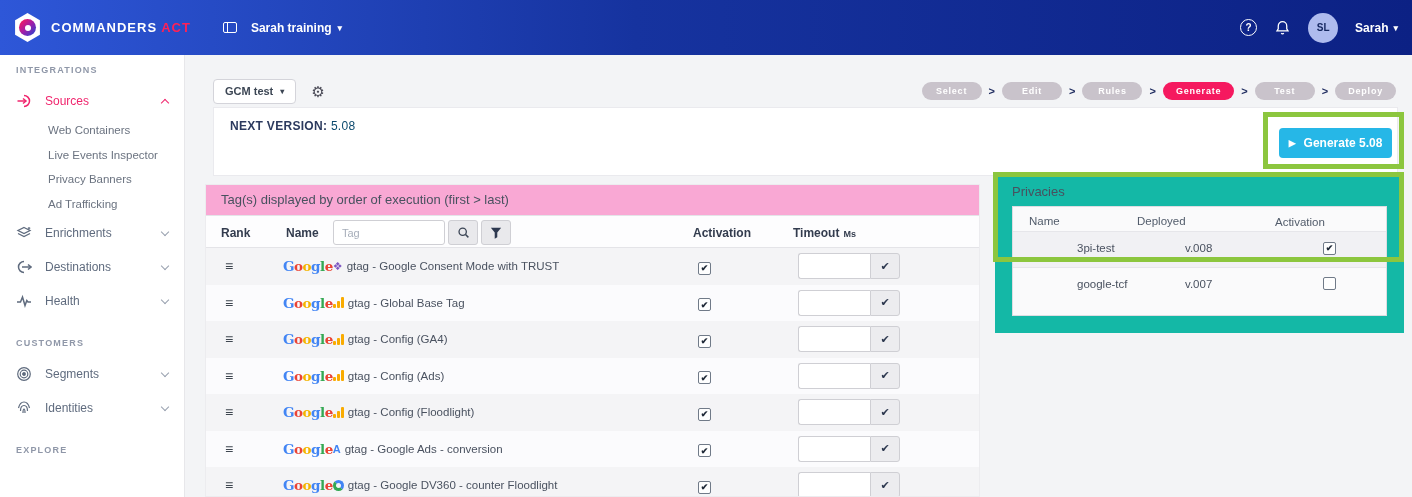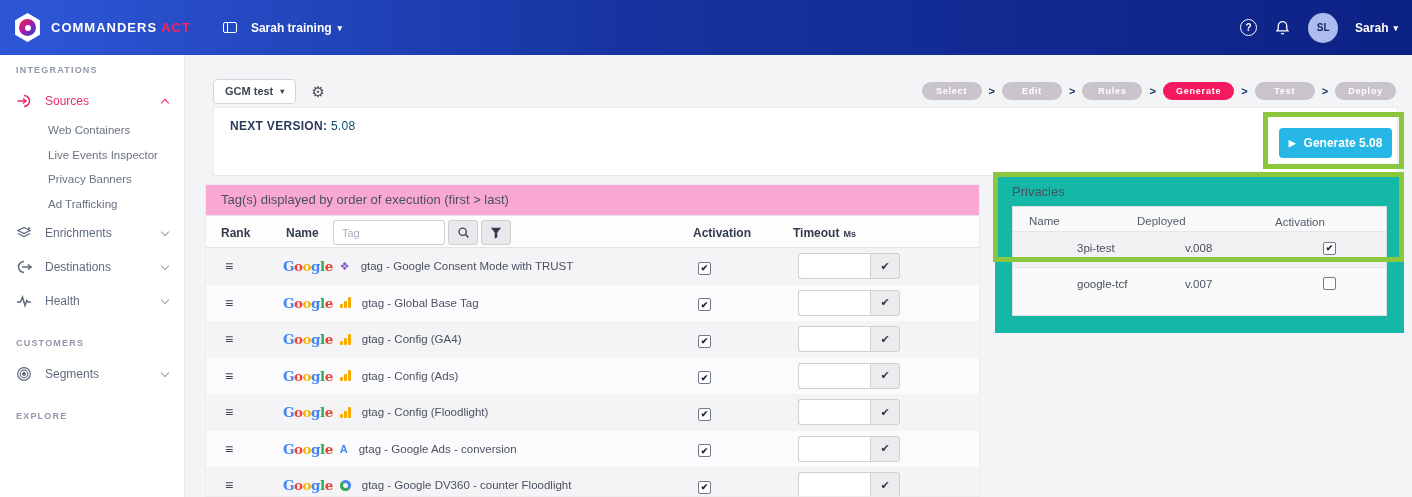--- a/index.html
+++ b/index.html
@@ -78,21 +78,21 @@
   .search-input { width:112px; height:25px; border:1px solid #cfcfd4; border-radius:3px; padding:0 8px;
     font-size:11px; color:#3c4654; font-family:"Liberation Sans",sans-serif; }
   .search-input::placeholder { color:#a7aeba; }
   .icon-btn { width:30px; height:25px; margin-left:3px; background:#e9e9ec; border:1px solid #cfcfd4; border-radius:3px;
     display:flex; align-items:center; justify-content:center; cursor:pointer; }
   .tags-rows { position:absolute; left:0; right:0; top:63px; bottom:0; overflow:hidden; }
   .tag-row { position:relative; height:36.5px; }
   .tag-row:nth-child(odd) { background:#f4f4f6; }
   .tag-row:nth-child(even) { background:#fbfbfd; }
   .cell-rank { position:absolute; left:19px; top:50%; transform:translateY(-50%); font-size:14px; color:#3e4650; cursor:grab; }
-  .cell-name { position:absolute; left:77px; top:50%; transform:translateY(-50%); display:flex; align-items:center; gap:7px; }
+  .cell-name { position:absolute; left:77px; top:50%; transform:translateY(-50%); display:flex; align-items:center; }
   .glogo { font-family:"DejaVu Serif", serif; font-size:13.5px; font-weight:bold; letter-spacing:-0.5px; }
   .tag-label { font-size:11.5px; color:#4a5260; margin-left:4px; }
   .cell-check { position:absolute; left:492px; top:50%; transform:translateY(-50%); }
   .cell-timeout { position:absolute; left:592px; top:50%; transform:translateY(-50%); display:flex; }
   .timeout-input { width:72px; height:26px; border:1px solid #cfcfd4; border-radius:3px 0 0 3px; border-right:none;
     padding:0 6px; font-size:11px; }
   .confirm-btn { width:30px; height:26px; background:#ececef; border:1px solid #cfcfd4; border-radius:0 3px 3px 0;
     color:#2e3950; font-size:11px; cursor:pointer; display:flex; align-items:center; justify-content:center; }
 
   .cb { width:13px; height:13px; border:1px solid #707a88; border-radius:2px; background:#fefefe;
@@ -214,20 +214,31 @@
     <div class="side-label">CUSTOMERS</div>
     <div class="side-item">
       <span class="side-icon">
         <svg width="16" height="16" viewBox="0 0 16 16" fill="none" stroke="#5f6b7e" stroke-width="1.2">
           <circle cx="8" cy="8" r="6.3"></circle>
           <circle cx="8" cy="8" r="3.8"></circle>
           <circle cx="8" cy="8" r="1.3" fill="#5f6b7e"></circle>
         </svg>
       </span>
       <span class="side-text">Segments</span>
+      <span class="chev"></span>
+    </div>
+    <div class="side-item">
+      <span class="side-icon">
+        <svg width="16" height="16" viewBox="0 0 16 16" fill="none" stroke="#5f6b7e" stroke-width="1.2">
+          <path d="M2.5 8c1-4 3-6 5.5-6s4.5 2 5.5 6"></path>
+          <path d="M4.5 11c0-3.5 1.3-5.5 3.5-5.5S11.5 7.5 11.5 11"></path>
+          <path d="M7 13c0-2.5.3-4 1-4s1 1.5 1 4"></path>
+        </svg>
+      </span>
+      <span class="side-text">Identities</span>
       <span class="chev"></span>
     </div>
     <div class="side-label">EXPLORE</div>
     <div class="side-item"></div>
   </div>
 
 <div class="main">
 
   <div class="toolbar">
     <div class="container-select">

